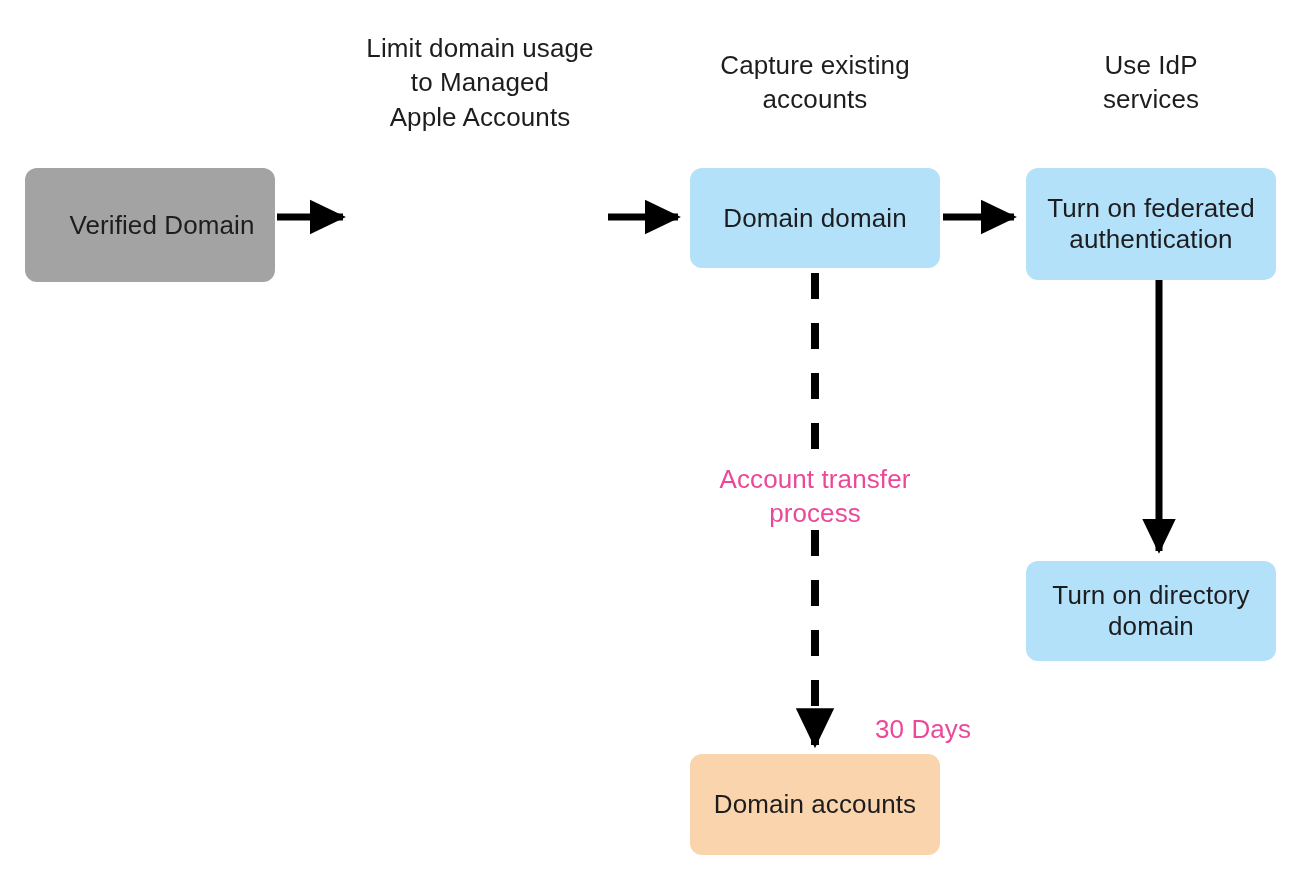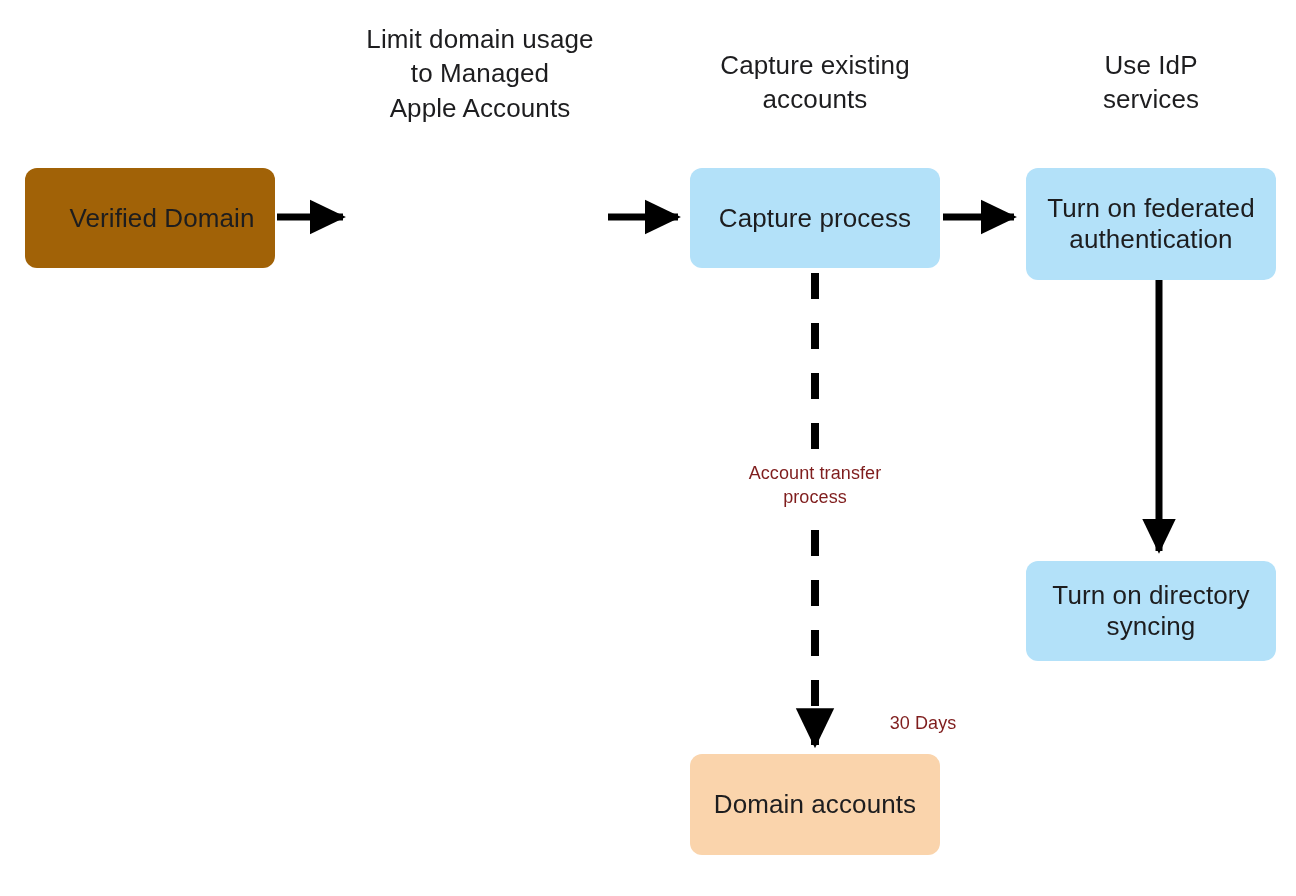--- a/index.html
+++ b/index.html
@@ -37,42 +37,42 @@
     position: absolute;
     text-align: center;
     font-size: 26px;
     line-height: 1.32;
     color: #1d1d1f;
     letter-spacing: 0.1px;
     white-space: pre-line;
   }
   .edge-label {
     position: absolute;
-    font-size: 18px;
+    font-size: 26px;
     line-height: 1.32;
-    color: #7f1d1d;
+    color: #ec4899;
     letter-spacing: 0.1px;
     white-space: pre-line;
     text-align: center;
   }
   svg.connectors {
     position: absolute;
     left: 0;
     top: 0;
     width: 1296px;
     height: 896px;
     pointer-events: none;
   }
 </style>
 </head>
 <body>
 
 <div id="diagram">
 
-  <div class="caption" style="left:355px; top:22px; width:250px;">Limit domain usage
+  <div class="caption" style="left:355px; top:31px; width:250px;">Limit domain usage
 to Managed
 Apple Accounts</div>
 
   <div class="caption" style="left:665px; top:48px; width:300px;">Capture existing
 accounts</div>
 
   <div class="caption" style="left:1026px; top:48px; width:250px;">Use IdP
 services</div>
 
   <svg class="connectors" viewBox="0 0 1296 896" xmlns="http://www.w3.org/2000/svg">
@@ -90,37 +90,37 @@
     <line x1="608" y1="217" x2="678" y2="217" stroke="#000000" stroke-width="7" marker-end="url(#arrowR)"></line>
 
     <line x1="943" y1="217" x2="1014" y2="217" stroke="#000000" stroke-width="7" marker-end="url(#arrowR)"></line>
 
     <line x1="1159" y1="268" x2="1159" y2="551" stroke="#000000" stroke-width="7" marker-end="url(#arrowD)"></line>
 
     <line x1="815" y1="273" x2="815" y2="455" stroke="#000000" stroke-width="8" stroke-dasharray="26 24" stroke-linecap="butt"></line>
     <line x1="815" y1="530" x2="815" y2="745" stroke="#000000" stroke-width="8" stroke-dasharray="26 24" stroke-linecap="butt" marker-end="url(#arrowD)"></line>
   </svg>
 
-  <div class="node" style="left:25px; top:168px; width:250px; height:100px; background:#a16207;padding-left:34px;">
+  <div class="node" style="left:25px; top:168px; width:250px; height:114px; background:#a3a3a3;padding-left:34px;">
     <span>Verified Domain</span>
   </div>
 
 
   <div class="node" style="left:690px; top:168px; width:250px; height:100px; background:#b3e1f9;">
-    <span>Capture process</span>
+    <span>Domain domain</span>
   </div>
 
   <div class="node" style="left:1026px; top:168px; width:250px; height:112px; background:#b3e1f9; white-space:pre-line;">
     <span style="white-space:pre-line;">Turn on federated
 authentication</span>
   </div>
 
   <div class="node" style="left:1026px; top:561px; width:250px; height:100px; background:#b3e1f9; white-space:pre-line;">
     <span style="white-space:pre-line;">Turn on directory
-syncing</span>
+domain</span>
   </div>
 
   <div class="node" style="left:690px; top:754px; width:250px; height:101px; background:#fad4ac;">
     <span>Domain accounts</span>
   </div>
 
   <div class="edge-label" style="left:665px; top:462px; width:300px;">Account transfer
 process</div>
 
   <div class="edge-label" style="left:843px; top:712px; width:160px; text-align:center;">30 Days</div>

